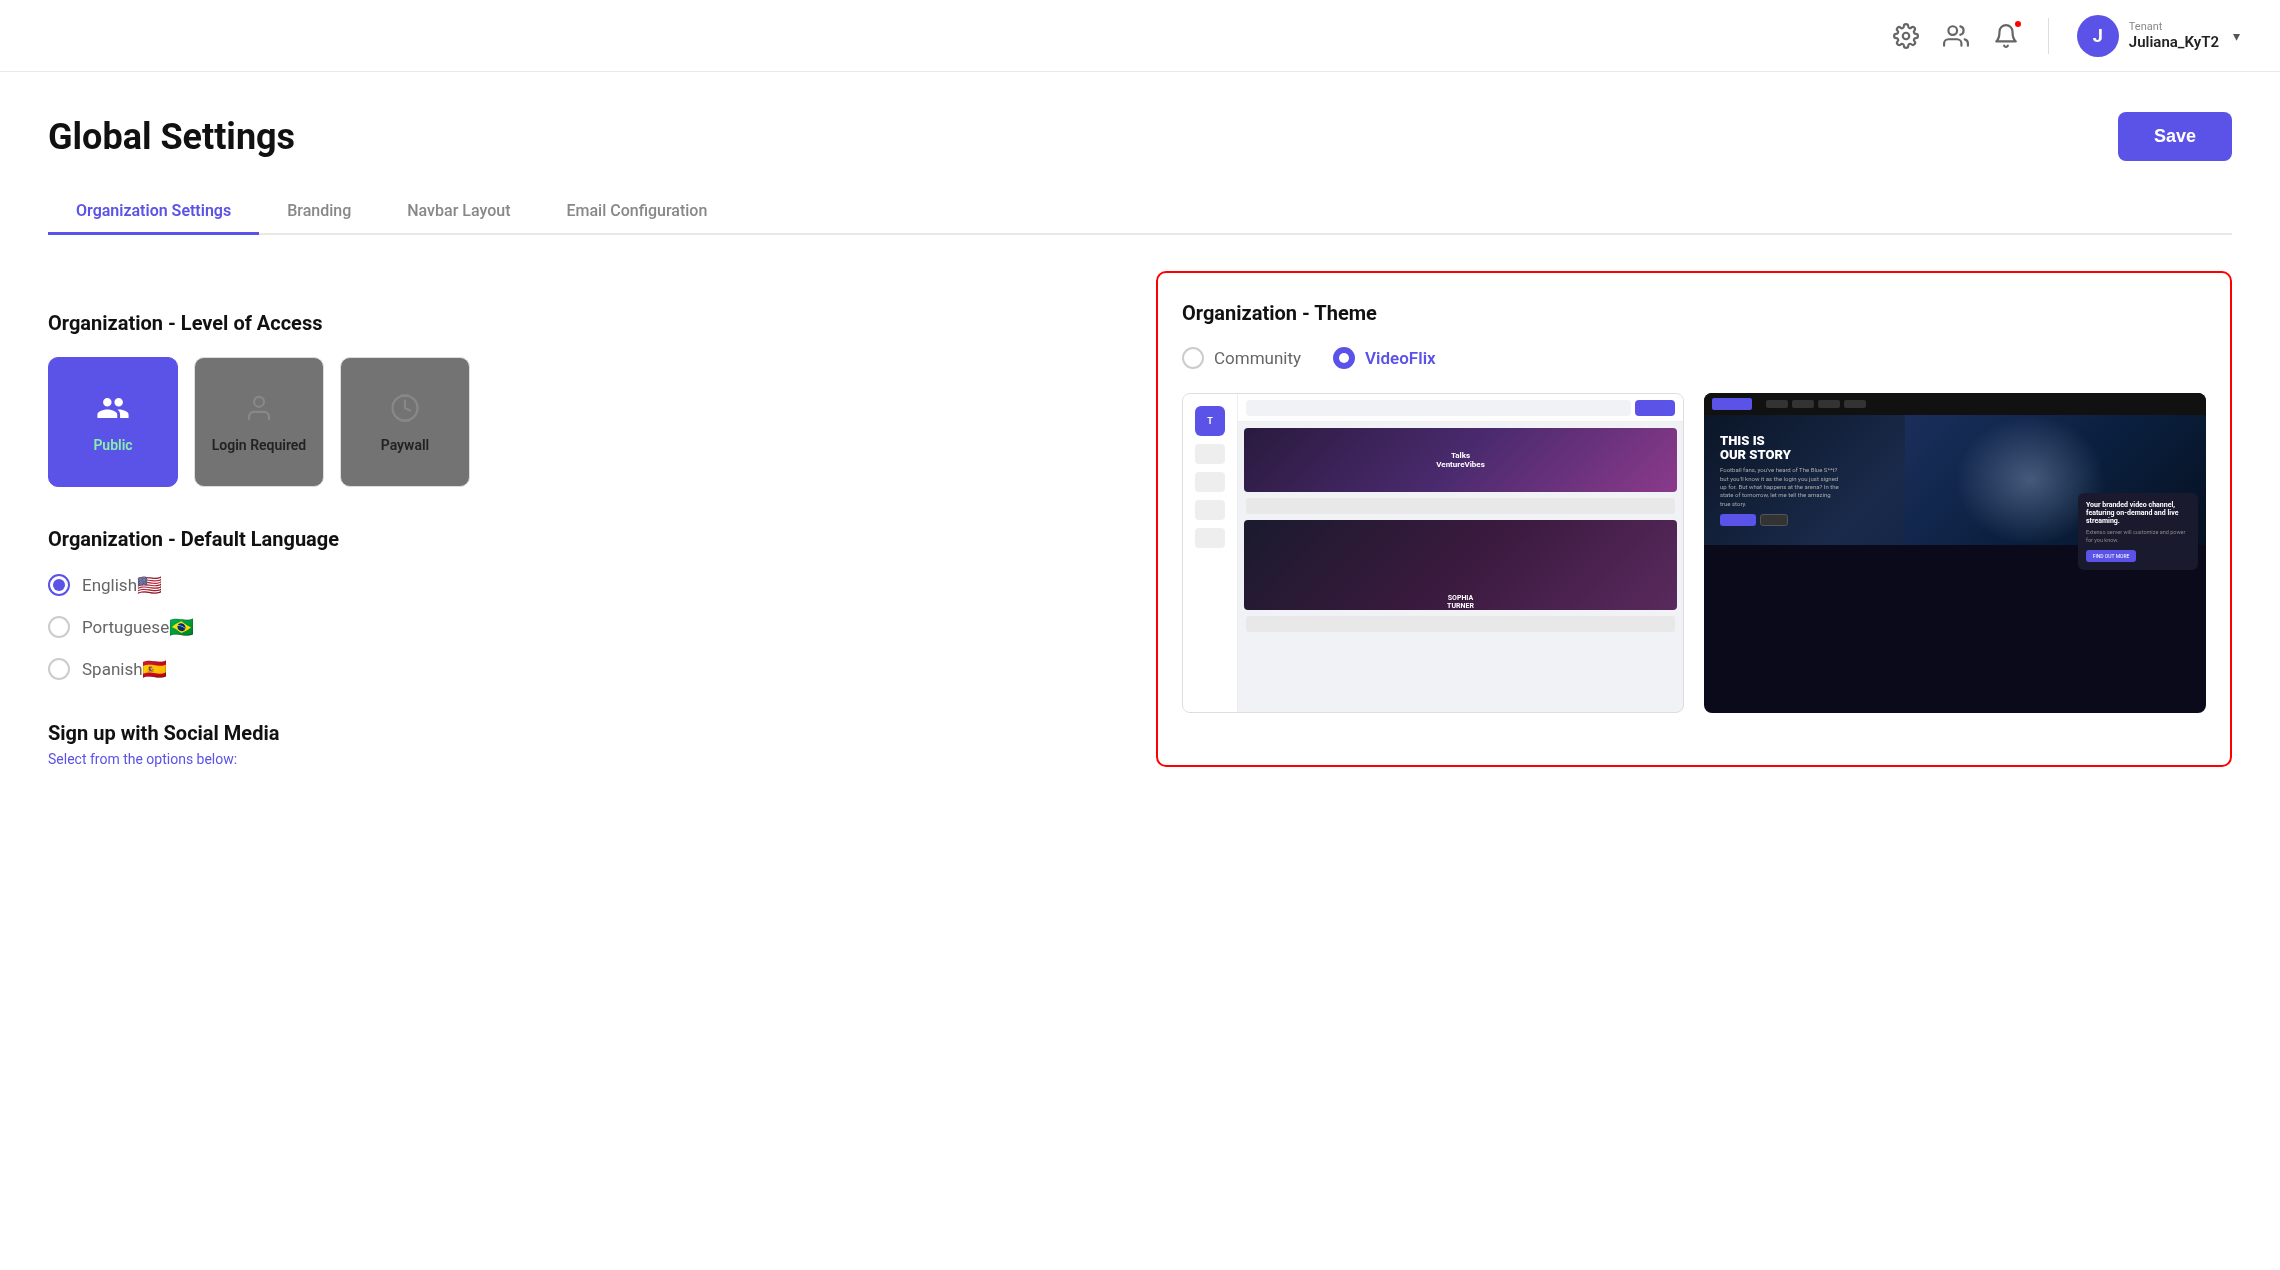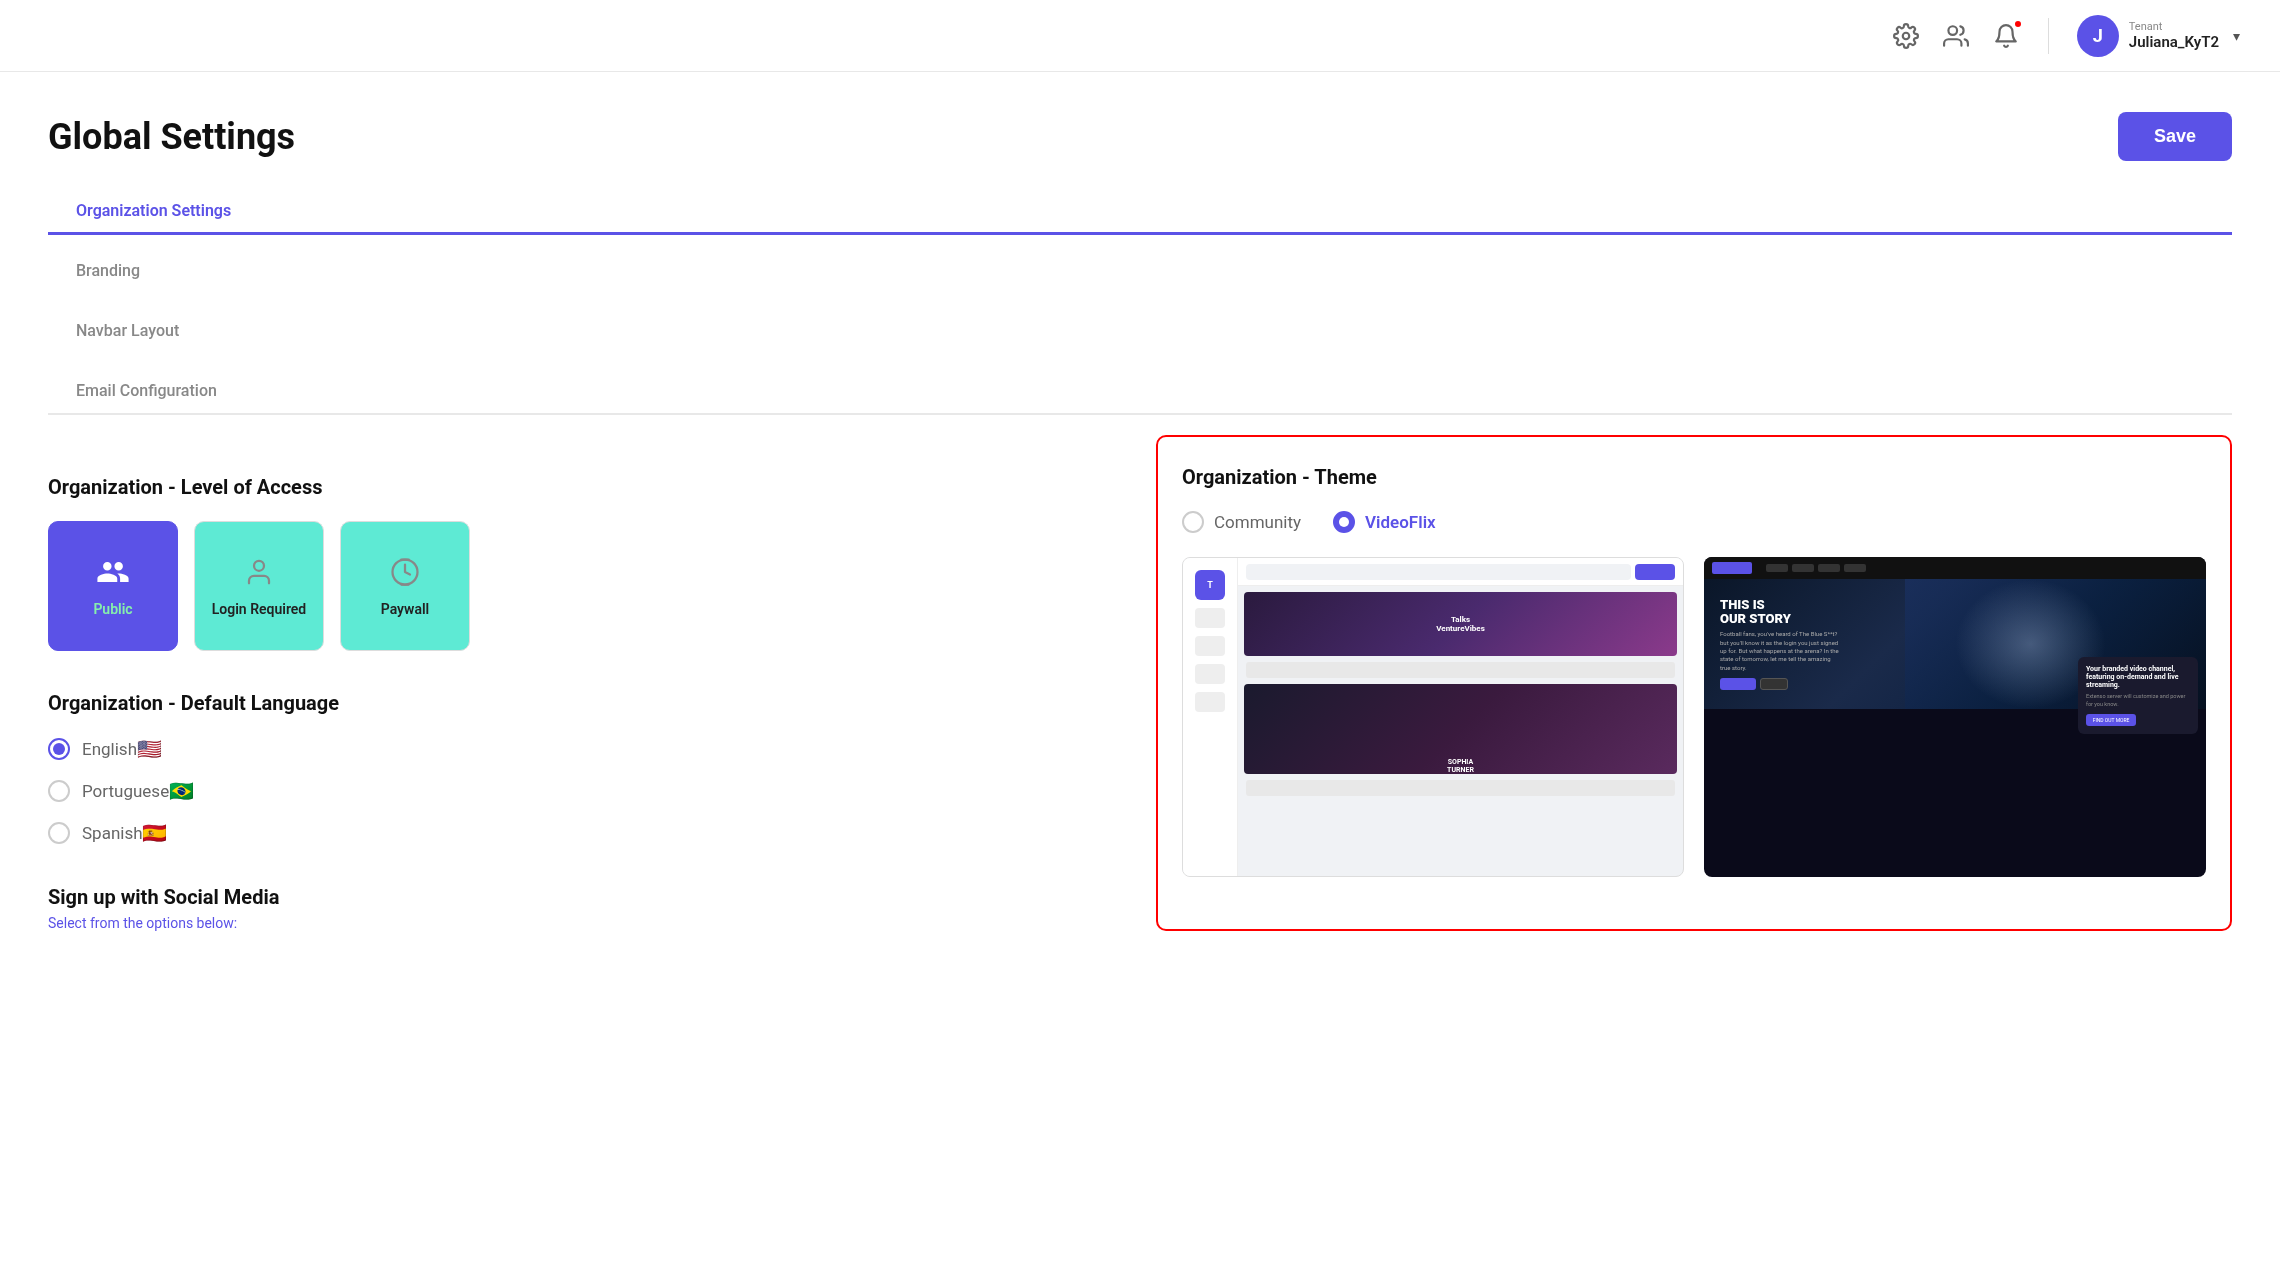--- a/index.html
+++ b/index.html
@@ -40,21 +40,21 @@
       color: #fff;
       border: none;
       border-radius: 8px;
       padding: 14px 36px;
       font-size: 18px;
       font-weight: 600;
       cursor: pointer;
     }
 
     
-    .tabs { display: flex; gap: 16px; border-bottom: 2px solid #e8e8e8; margin-bottom: 20px; flex-direction: column; }
+    .tabs { display: flex; gap: 0; border-bottom: 2px solid #e8e8e8; margin-bottom: 36px; }
     .tab {
       padding: 12px 28px;
       font-size: 16px;
       color: #888;
       cursor: pointer;
       border-bottom: 3px solid transparent;
       margin-bottom: -2px;
       font-weight: 500;
     }
     .tab.active { color: #5b52e7; border-bottom-color: #5b52e7; font-weight: 600; }
@@ -72,21 +72,21 @@
       width: 130px;
       height: 130px;
       border: 1px solid #ddd;
       border-radius: 10px;
       display: flex;
       flex-direction: column;
       align-items: center;
       justify-content: center;
       gap: 10px;
       cursor: pointer;
-      background: #5eead4;
+      background: #737373;
     }
     .access-card.active { background: #5b52e7; border-color: #5b52e7; color: #fff; }
     .access-card.active svg { color: #fff; fill: #fff; }
     .access-card-icon { width: 36px; height: 36px; display: flex; align-items: center; justify-content: center; }
     .access-card-label { font-size: 14px; font-weight: 600; text-align: center; line-height: 1.3; color: inherit; }
     .access-card.active .access-card-label { color: #86efac; }
 
     
     .language-options { display: flex; flex-direction: column; gap: 18px; margin-bottom: 40px; }
     .radio-item { display: flex; align-items: center; gap: 12px; cursor: pointer; }

